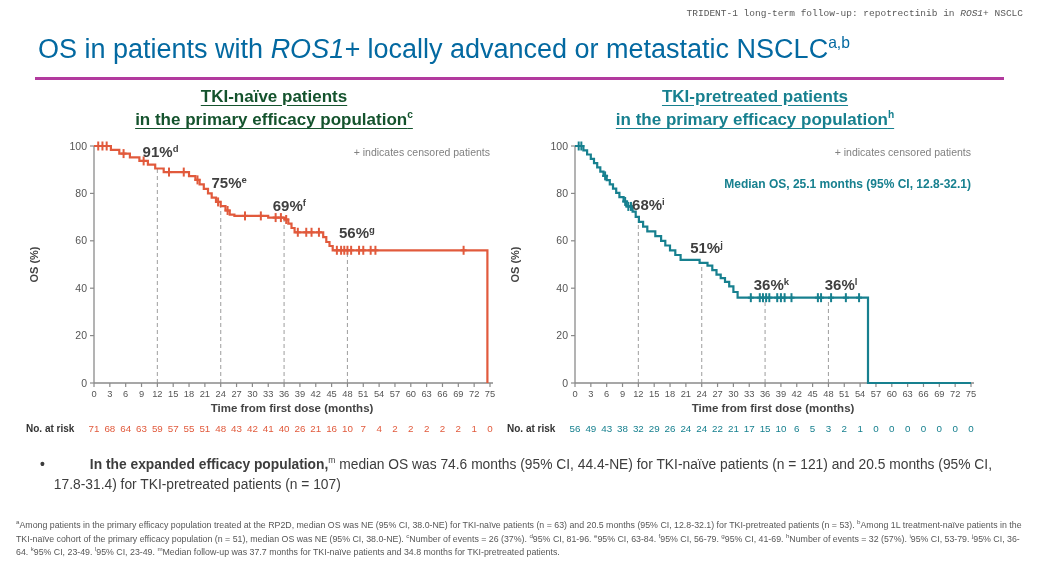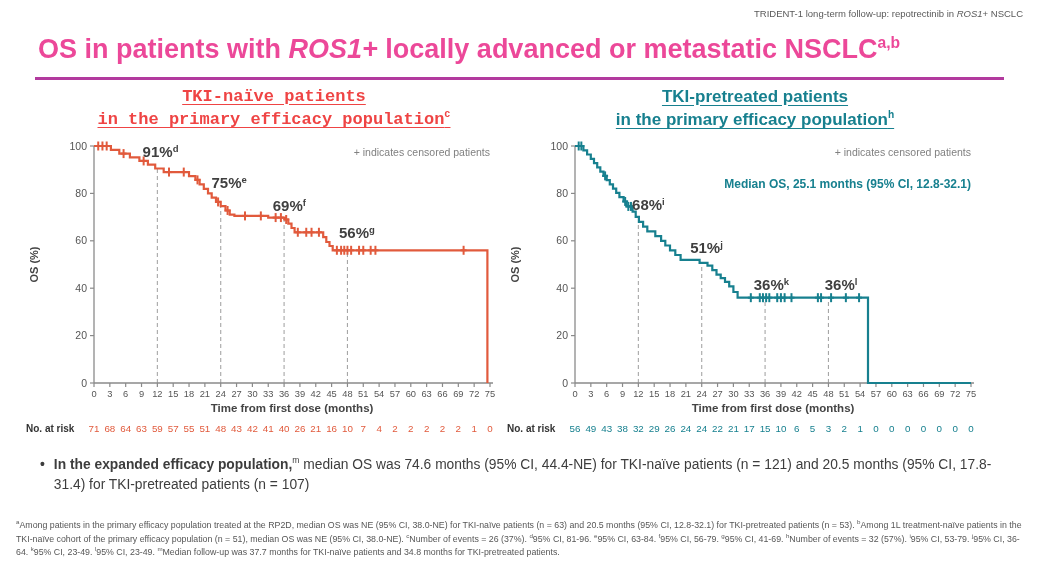--- a/index.html
+++ b/index.html
@@ -1,34 +1,34 @@
 <!DOCTYPE html>
 <html><head>
 <meta charset="utf-8">
 <style>
   html,body{margin:0;padding:0;background:#e9e9e9;}
   .slide{position:relative;width:1039px;height:585px;background:#ffffff;overflow:hidden;
          font-family:"Liberation Sans",sans-serif;}
-  .slide-header{position:absolute;top:8px;right:16px;font-size:9.5px;color:#595959;}
-  .main-title{position:absolute;top:34px;left:38px;font-size:27px;font-weight:bold;color:#ec4899;white-space:nowrap;}
+  .slide-header{position:absolute;top:8px;right:16px;font-size:9.5px;color:#595959;font-family:Liberation Mono, monospace;}
+  .main-title{position:absolute;top:34px;left:38px;font-size:27px;font-weight:normal;color:#0369a1;white-space:nowrap;}
   .main-title sup{font-size:58%;}
   .title-rule{position:absolute;top:77px;left:35px;width:969px;height:3px;background:#b23a9e;}
   .panel{position:absolute;top:86px;width:500px;}
   .panel-left{left:24px;}
   .panel-right{left:505px;}
   .panel-title{text-align:center;font-size:17px;font-weight:bold;line-height:1.3;
                text-decoration:underline;text-underline-offset:3px;}
-  .panel-left .panel-title{color:#ef4444;font-family:Liberation Mono, monospace;}
+  .panel-left .panel-title{color:#14532d;}
   .panel-right .panel-title{color:#17808f;}
   .panel-title sup{font-size:60%;text-decoration:none;}
   .chart-svg{display:block;margin-top:3px;}
   .bullet-row{position:absolute;top:455px;left:40px;width:978px;display:flex;gap:9px;
               font-size:13.8px;line-height:1.45;color:#3d3d3d;}
   .bullet-marker{font-weight:bold;}
-  .bullet-text b{font-weight:bold;}
+  .bullet-text b{font-weight:bold;margin-left:36px;}
   .bullet-text sup{font-size:62%;line-height:0;}
   .footnotes{position:absolute;top:519px;left:16px;width:1008px;font-size:8.8px;
              line-height:1.55;color:#565656;}
   .footnotes sup{font-size:70%;line-height:0;}
 </style>
 </head>
 <body>
 
 <div class="slide">
 

